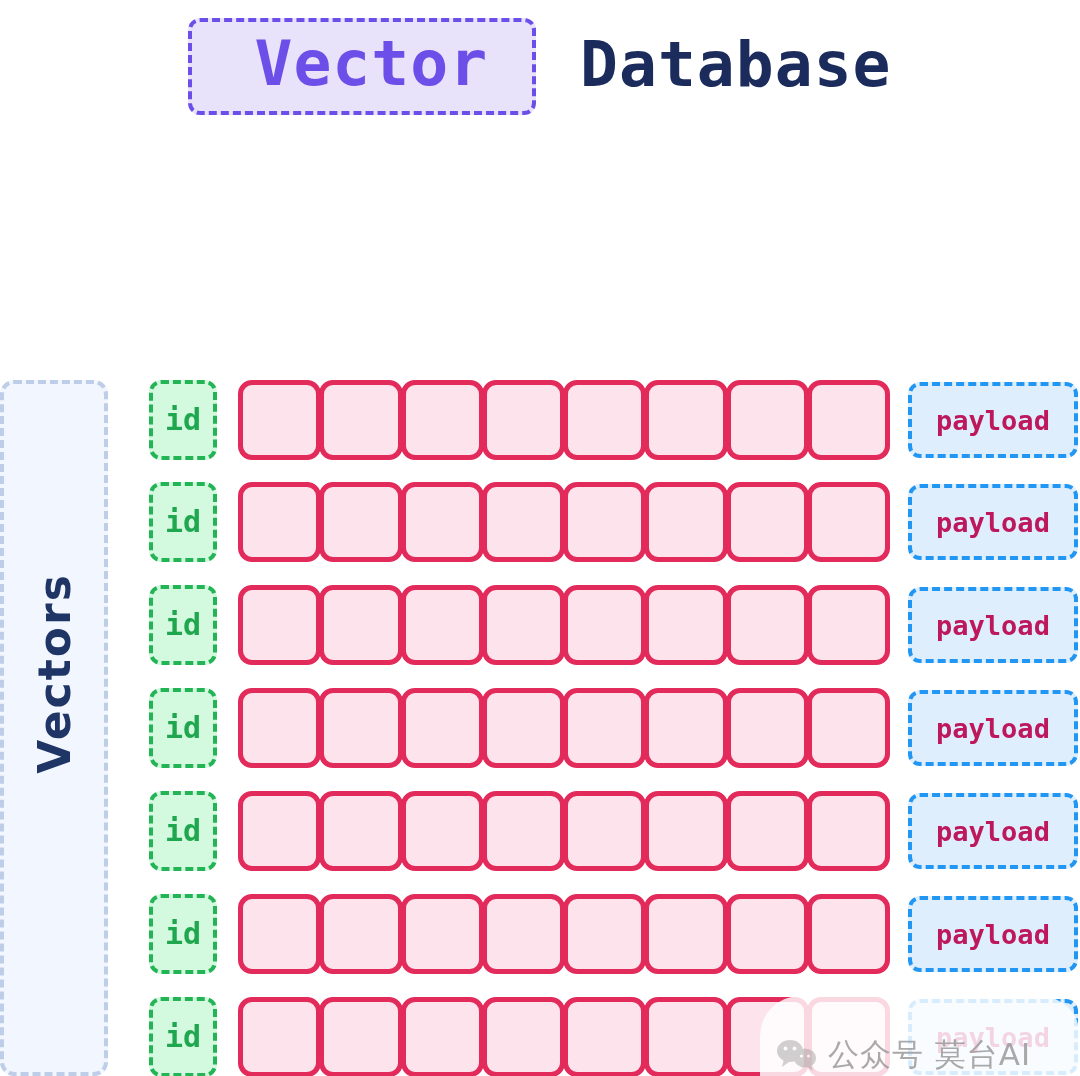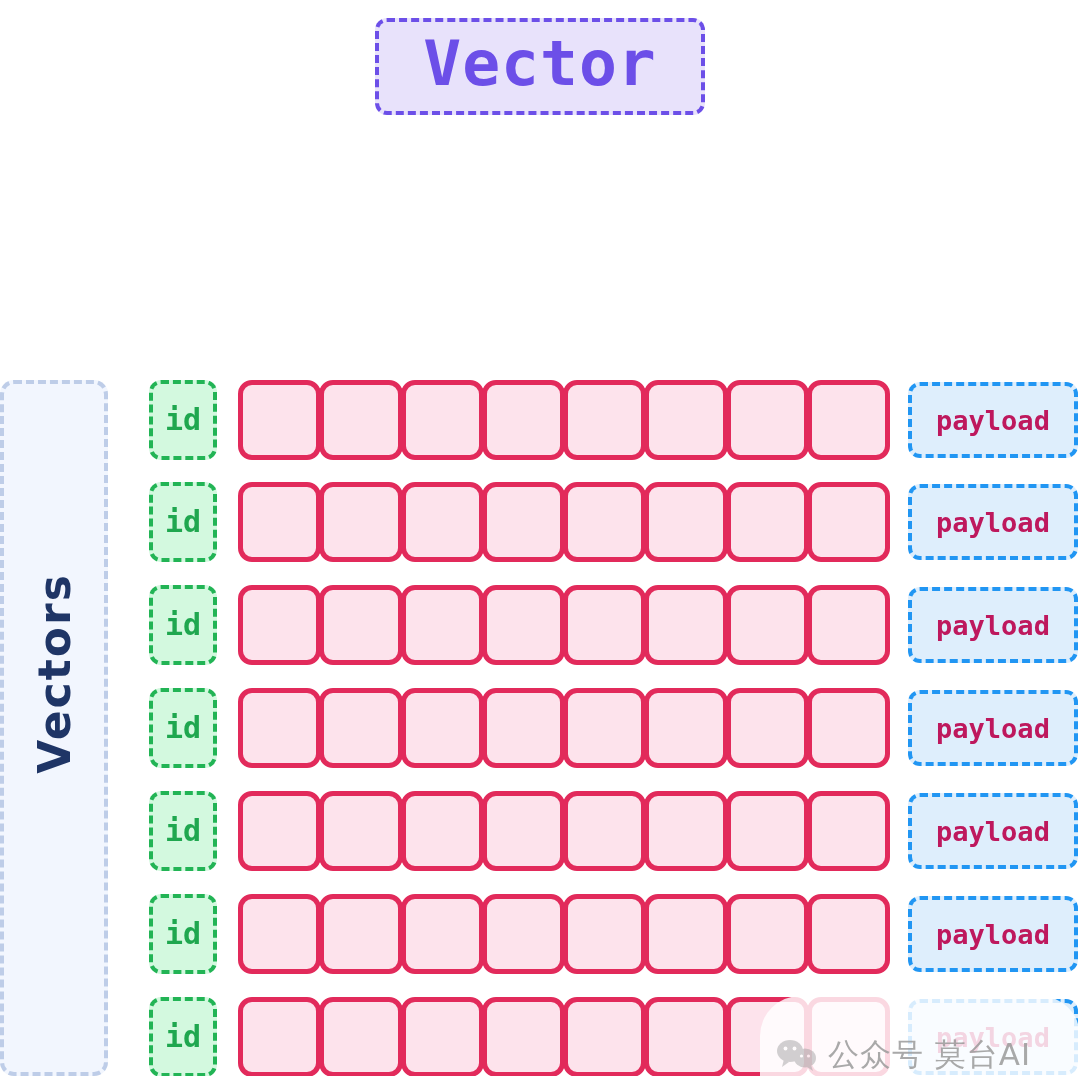--- a/index.html
+++ b/index.html
@@ -33,21 +33,21 @@
     height: 120px;
     display: flex;
     align-items: center;
     justify-content: center;
     gap: 44px;
   }
   .title-chip {
     background: #E8E2FB;
     border: 4px dashed #6C4FE8;
     border-radius: 12px;
-    padding: 10px 44px 16px 44px;
+    padding: 10px 44px 16px 62px;
     box-sizing: border-box;
     display: flex;
     align-items: center;
     justify-content: center;
   }
   .title-chip-text {
     font-family: "DejaVu Sans Mono", "Liberation Mono", monospace;
     font-size: 63px;
     font-weight: 700;
     color: #6C4FE8;
@@ -225,20 +225,21 @@
 </style>
 </head>
 <body>
 
 <div id="canvas">
 
   <div class="title-row">
     <div class="title-chip">
       <span class="title-chip-text">Vector</span>
     </div>
+    <span class="title-plain">Database</span>
   </div>
 
 
   <div class="vectors-box">
     <span class="vectors-text">Vectors</span>
   </div>
 
   <div class="rows-area" id="rows-area">
       <div class="vec-row" style="top: 380px;">
         <div class="id-chip">

